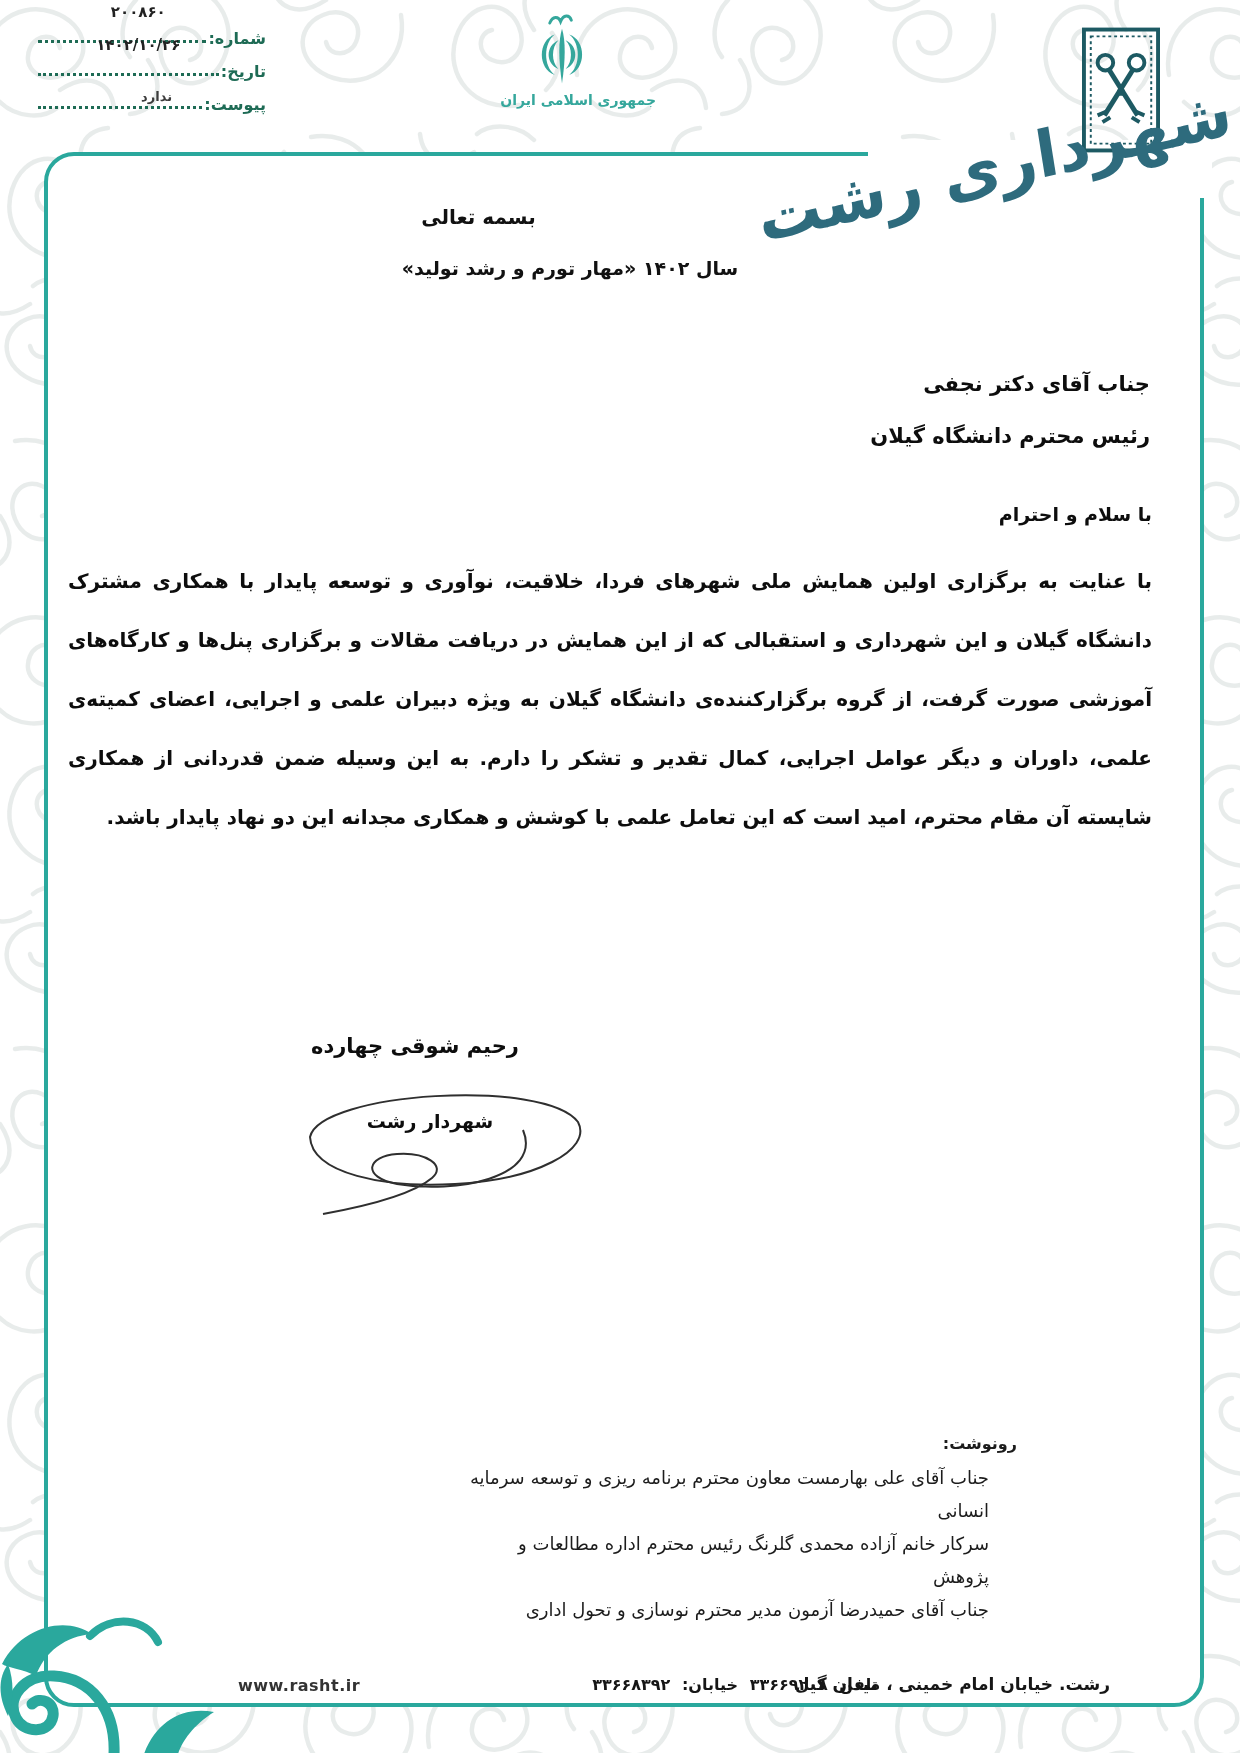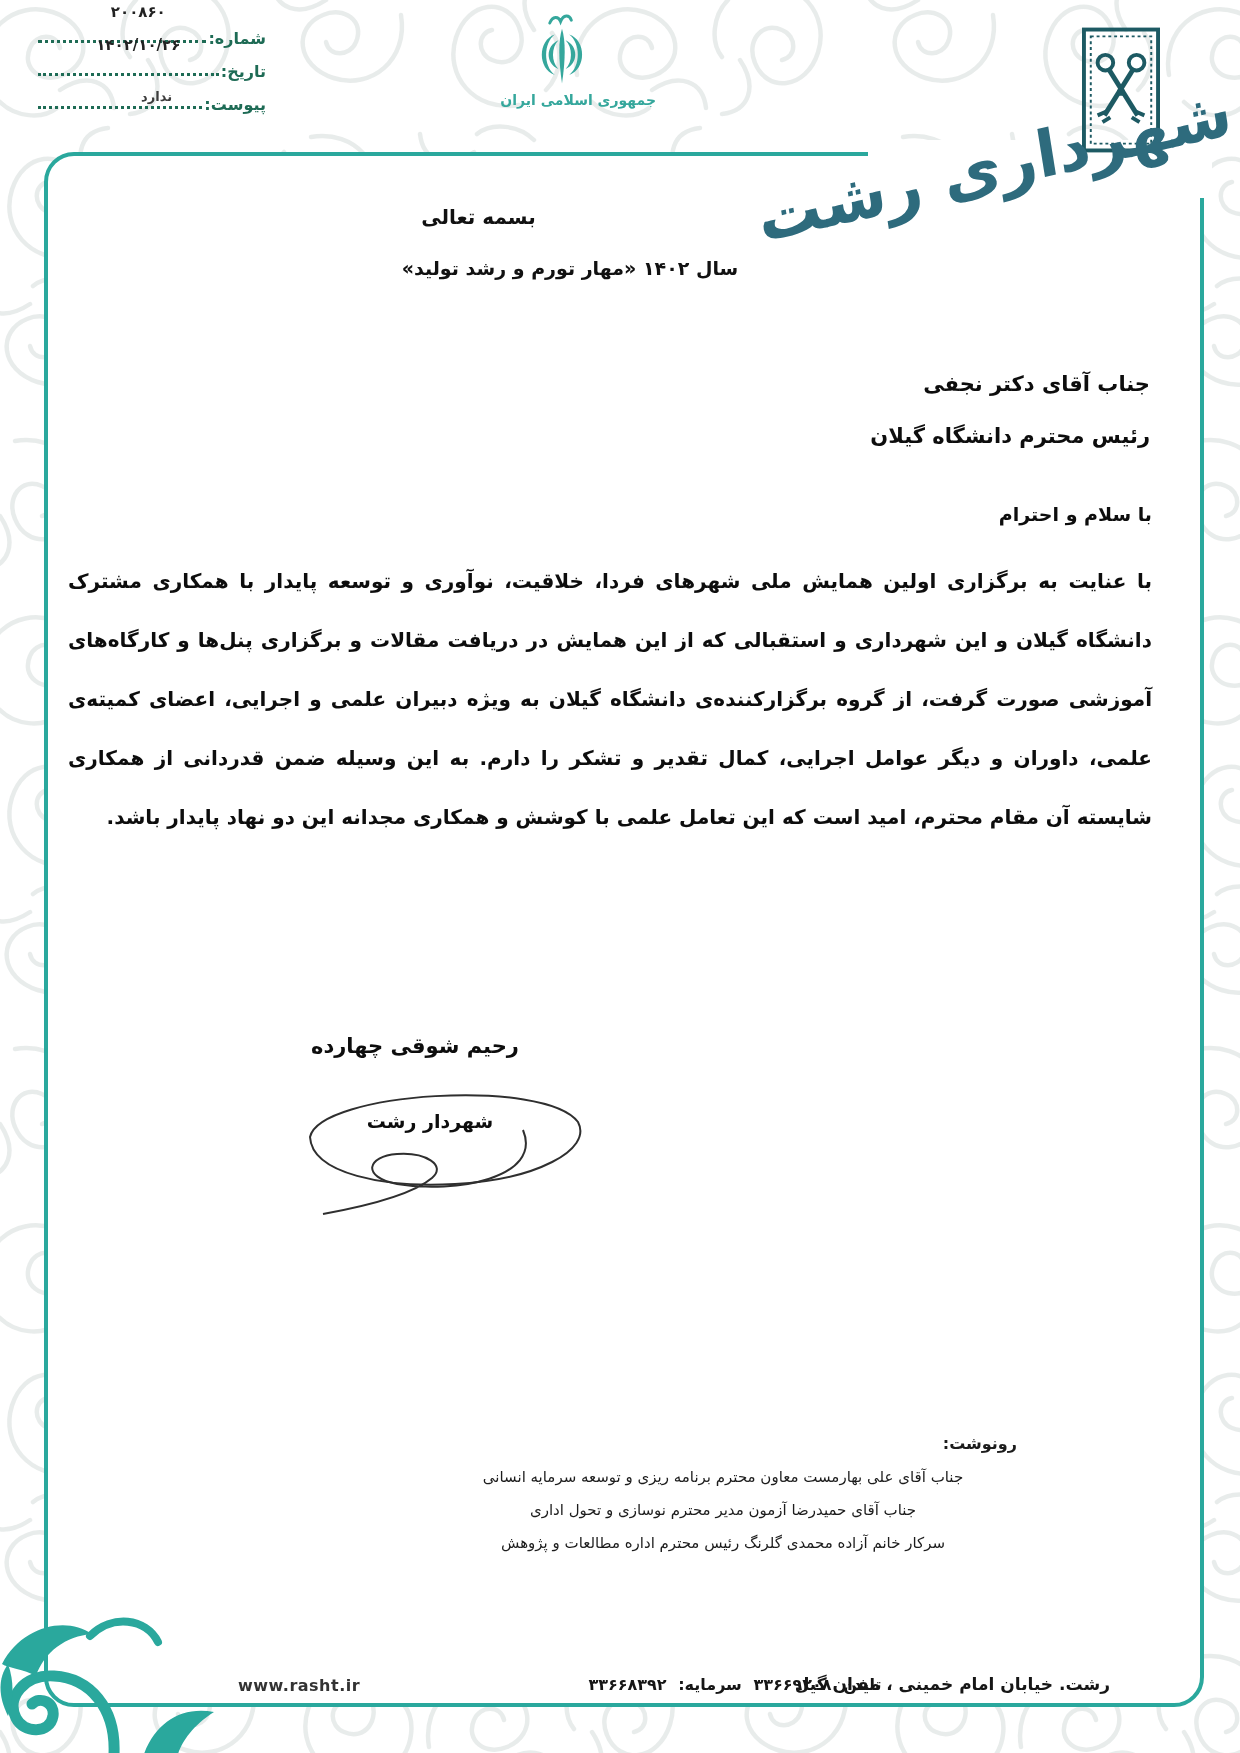--- a/index.html
+++ b/index.html
@@ -79,21 +79,21 @@
   }
 
   
   .signer-name { left:290px; top:1034px; width:250px; text-align:center; font-weight:bold; font-size:21px; color:#0d0d0d; z-index:4;}
   .signer-title{ left:330px; top:1086px; width:200px; text-align:center; font-weight:bold; font-size:19px; color:#0d0d0d; z-index:5;margin-top:24px;}
   .signature-svg{ left:295px; top:1062px; width:300px; height:155px; color:#2f2f2f; z-index:4; }
 
   
   .cc{ right:223px; top:1416px; width:560px; direction:rtl; text-align:right; color:#1c1c1c;margin-top:18px; }
   .cc-heading{ font-weight:bold; font-size:16px; margin-bottom:8px; }
-  .cc-item{ font-size:15px; line-height:33px; padding-right:28px; font-weight:400;text-align:center; }
+  .cc-item{ font-size:18px; line-height:33px; padding-right:28px; font-weight:400; }
 
   
   .footer{ left:0; top:1670px; width:1240px; height:34px; z-index:3; }
   .footer-address{ position:absolute; right:130px; top:4px; font-weight:bold; font-size:17px; color:#161616; white-space:nowrap; }
   .footer-phone{ position:absolute; left:570px; top:5px; width:330px; text-align:center; direction:rtl;
                  font-weight:bold; font-size:16px; color:#161616; white-space:nowrap; }
   .footer-phone span{ padding:0 3px; }
   .footer-web{ position:absolute; left:238px; top:6px; font-size:16px; font-weight:600; color:#333; letter-spacing:.5px; direction:ltr; }
 
   
@@ -814,30 +814,30 @@
   <div class="abs signer-name">رحیم شوقی چهارده</div>
   <div class="abs signer-title">شهردار رشت</div>
   <svg class="abs signature-svg" viewBox="0 0 300 155">
     <path fill="none" stroke="currentColor" stroke-width="2" d="M15,75 C25,30 250,16 283,60 C298,88 240,118 160,122 C90,126 17,112 15,75 Z"></path>
     <path fill="none" stroke="currentColor" stroke-width="2" d="M228,68 C248,116 160,132 102,122 C66,115 72,94 102,92 C130,90 152,103 137,116 C118,132 72,144 28,152"></path>
   </svg>
 
   <div class="abs cc">
     <div class="cc-heading">رونوشت:</div>
     <div class="cc-item">جناب آقای علی بهارمست معاون محترم برنامه ریزی و توسعه سرمایه انسانی</div>
+    <div class="cc-item">سرکار خانم آزاده محمدی گلرنگ رئیس محترم اداره مطالعات و پژوهش</div>
     <div class="cc-item">جناب آقای حمیدرضا آزمون مدیر محترم نوسازی و تحول اداری</div>
-    <div class="cc-item">سرکار خانم آزاده محمدی گلرنگ رئیس محترم اداره مطالعات و پژوهش</div>
   </div>
 
   <div class="abs footer">
     <div class="footer-address">رشت. خیابان امام خمینی ، میدان گیل</div>
     <div class="footer-phone">
       <span>تلفن</span>
       <span>۳۳۶۶۹۲۰۸</span>
-      <span>سرمایه:</span>
+      <span>خیابان:</span>
       <span>۳۳۶۶۸۳۹۲</span>
     </div>
     <div class="footer-web">www.rasht.ir</div>
   </div>
 
   <svg class="abs ornament" viewBox="0 0 235 200">
     <path fill="none" stroke="currentColor" stroke-width="11" stroke-linecap="round" d="M120,198 C122,152 96,122 60,120 C30,118 12,142 22,162 C30,178 56,178 59,160 C61,146 46,140 38,148"></path>
     <path fill="currentColor" d="M8,108 C28,70 72,60 98,78 C72,80 50,96 42,120 C30,113 14,112 8,108 Z"></path>
     <path fill="currentColor" d="M150,198 C162,166 188,150 220,156 C198,170 188,186 184,198 Z"></path>
     <path fill="none" stroke="currentColor" stroke-width="8" stroke-linecap="round" d="M96,80 C118,58 152,62 164,86"></path>

